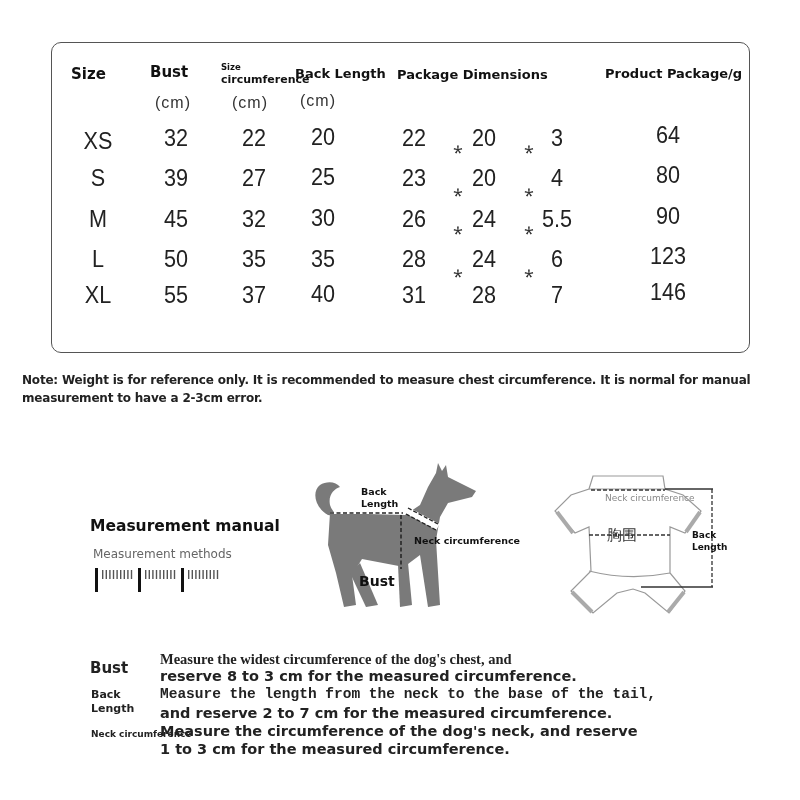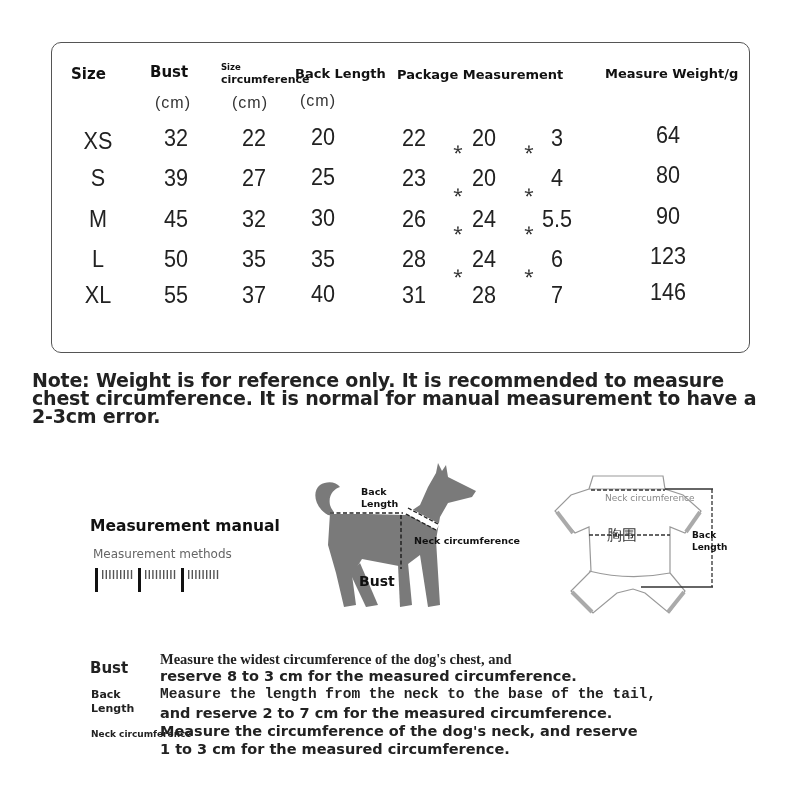--- a/index.html
+++ b/index.html
@@ -8,43 +8,43 @@
 
   .table-box {
     position: absolute; left: 51px; top: 42px; width: 699px; height: 311px;
     border: 1.5px solid #555; border-radius: 10px; background: #fff;
   }
   .hdr { position: absolute; font-weight: bold; color: #111; white-space: nowrap; }
   .unit { position: absolute; font-size: 16px; color: #333; letter-spacing: 1px; font-family: "Liberation Sans", sans-serif; }
   .cell { position: absolute; font-family: "Liberation Sans", sans-serif; font-size: 24px; color: #222; text-align: center; transform: scaleX(0.9); }
   .star { position: absolute; font-size: 18px; color: #333; font-family: "Liberation Sans", sans-serif; }
 
-  .note { position: absolute; left: 32px; top: 371px; width: 740px; font-family: "DejaVu Sans", sans-serif; font-weight: bold; font-size: 19px; line-height: 18px; color: #222; letter-spacing: -0.2px; }
+  .note { position: absolute; left: 22px; top: 371px; width: 740px; font-family: "DejaVu Sans", sans-serif; font-weight: bold; font-size: 12px; line-height: 18px; color: #222; letter-spacing: -0.2px; }
 
   .mm-title { position: absolute; left: 90px; top: 517px; font-weight: bold; font-size: 15.5px; color: #111; }
   .mm-sub { position: absolute; left: 93px; top: 547px; font-size: 12px; color: #666; }
   .ruler { position: absolute; left: 95px; top: 568px; width: 130px; height: 26px; }
 
   .desc-label { position: absolute; font-weight: bold; color: #222; }
   .desc-text { position: absolute; left: 160px; font-weight: bold; font-size: 14.5px; line-height: 17px; color: #222; }
 
   svg text { font-family: "DejaVu Sans", sans-serif; }
 </style>
 </head>
 <body>
 
 <div class="table-box"></div>
 
 <div class="hdr" style="left:71px;top:65px;font-size:15px;">Size</div>
 <div class="hdr" style="left:150px;top:63px;font-size:15px;">Bust</div>
 <div class="hdr" style="left:221px;top:62px;font-size:8.5px;">Size</div>
 <div class="hdr" style="left:221px;top:73px;font-size:11px;">circumference</div>
 <div class="hdr" style="left:295px;top:66px;font-size:13px;">Back Length</div>
-<div class="hdr" style="left:397px;top:67px;font-size:13px;">Package Measurement</div>
-<div class="hdr" style="left:605px;top:66px;font-size:13px;">Measure Weight/g</div>
+<div class="hdr" style="left:397px;top:67px;font-size:13px;">Package Dimensions</div>
+<div class="hdr" style="left:605px;top:66px;font-size:13px;">Product Package/g</div>
 
 <div class="unit" style="left:155px;top:94px;">(cm)</div>
 <div class="unit" style="left:232px;top:94px;">(cm)</div>
 <div class="unit" style="left:300px;top:92px;">(cm)</div>
 
 <div id="table-rows">
     <div>
       <div class="cell" style="left: 68px; width: 60px; top: 127px;">XS</div>
       <div class="cell" style="left: 146px; width: 60px; top: 124px;">32</div>
       <div class="cell" style="left: 224px; width: 60px; top: 124px;">22</div>

